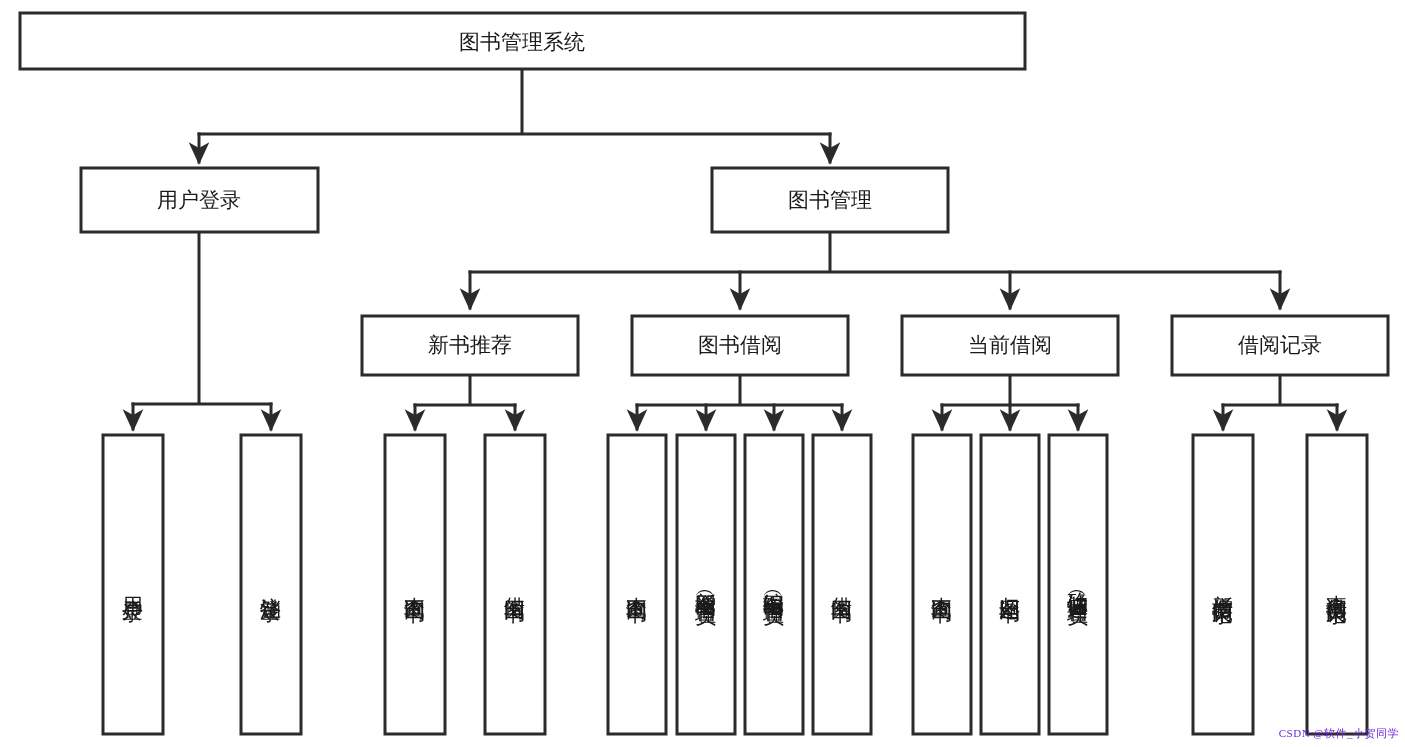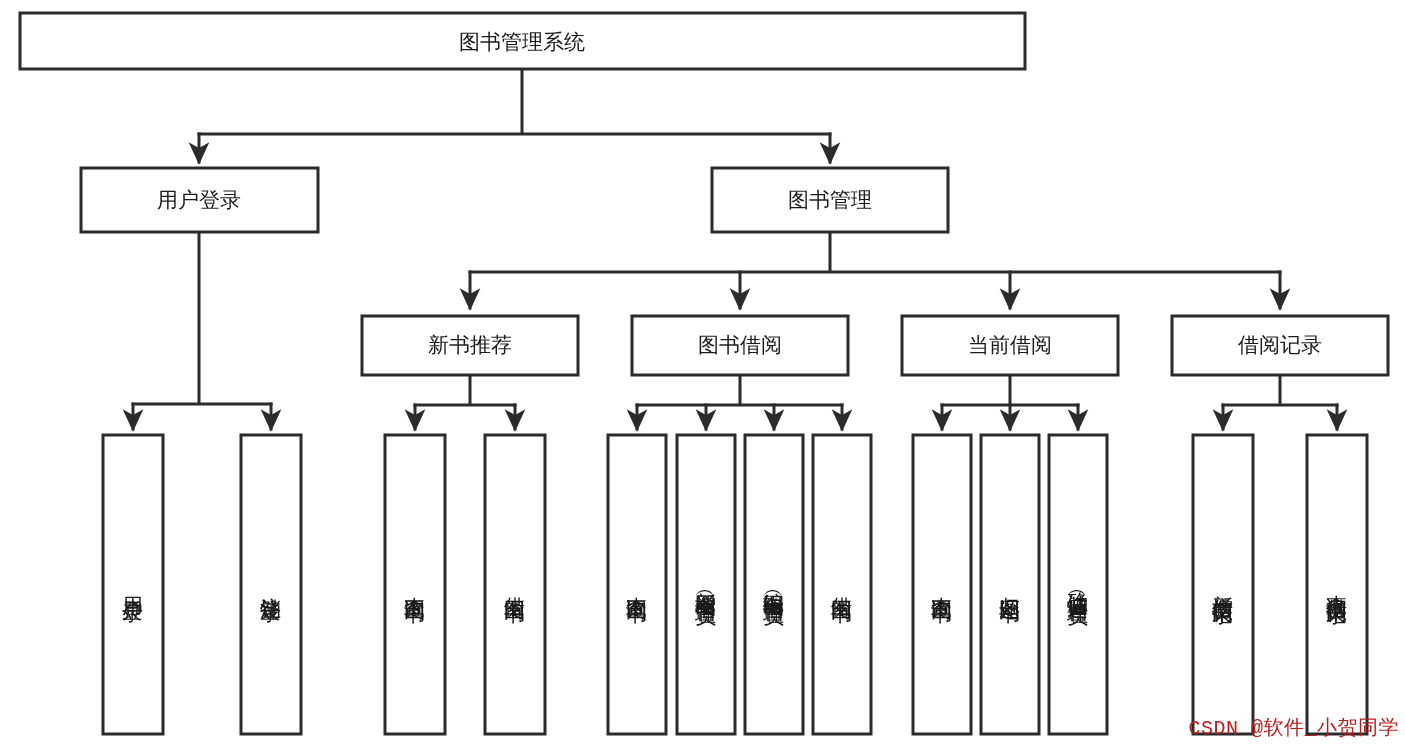--- a/index.html
+++ b/index.html
@@ -10,22 +10,22 @@
   .nodebox{fill:#ffffff;stroke:#2b2b2b;stroke-width:3;}
   .connector{stroke:#2b2b2b;stroke-width:3;fill:none;stroke-linecap:square;}
   .arrowhead{fill:#2b2b2b;}
   .hlabel{font-family:"Liberation Sans","DejaVu Sans",sans-serif;
           font-size:21px;fill:#1a1a1a;text-anchor:middle;dominant-baseline:middle;}
   .vlabel{font-family:"Liberation Sans","DejaVu Sans",sans-serif;
           font-size:21px;fill:#1a1a1a;writing-mode:vertical-rl;
           text-orientation:upright;letter-spacing:2px;
           text-anchor:middle;}
   .watermark{position:absolute;right:6px;bottom:6px;
-             font-family:Liberation Mono, monospace;
-             font-size:20px;color:#b91c1c;white-space:nowrap;
+             font-family:Liberation Serif, serif;
+             font-size:11px;color:#6d28d9;white-space:nowrap;
              letter-spacing:0.5px;}
 </style>
 </head>
 <body>
 
 <div id="diagram-root">
 
   <svg id="flow" viewBox="0 0 1405 747">
 
     <defs>

